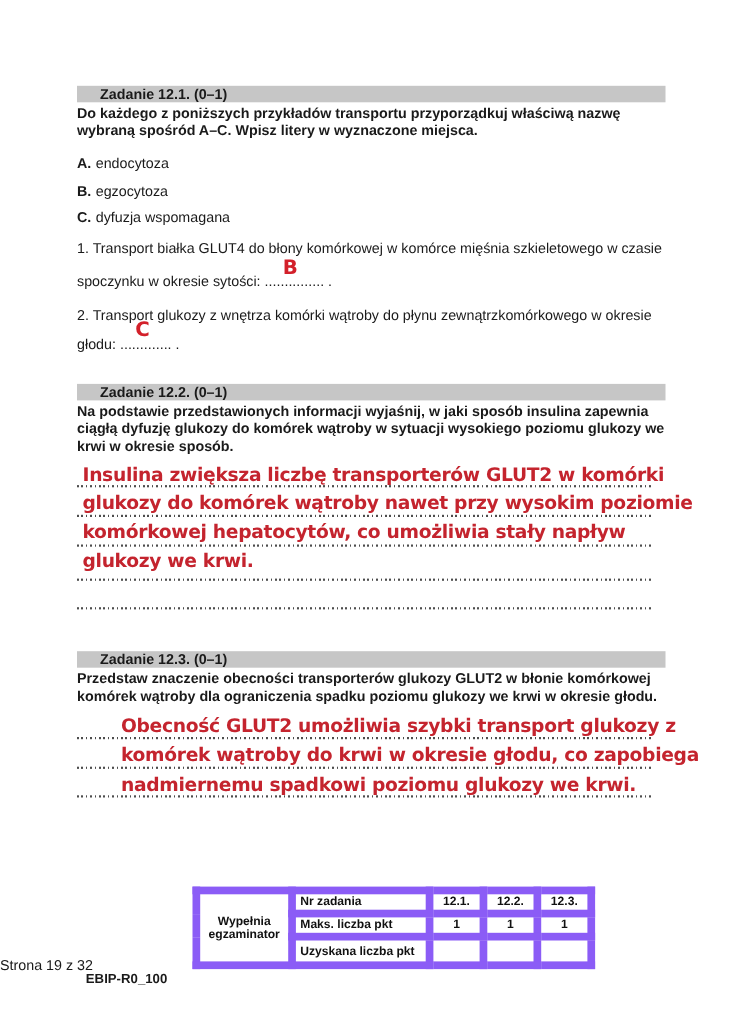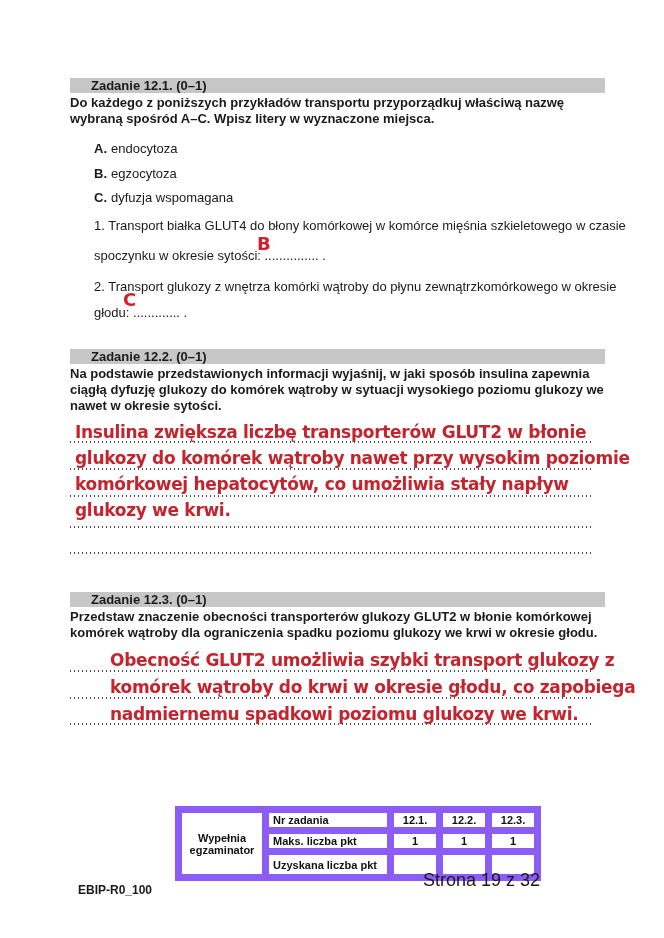--- a/index.html
+++ b/index.html
@@ -30,21 +30,20 @@
     width: 524px;
     font-size: 13px;
     font-weight: bold;
   }
   .prompt div { line-height: 16px; white-space: nowrap; }
   .body13 {
     position: absolute;
     left: 70px;
     font-size: 13px;
     white-space: nowrap;
-    margin-left: 24px;
   }
   .opt-letter { font-weight: bold; margin-right: 4px; }
   .dotline {
     position: absolute;
     left: 70px;
     width: 522px;
     height: 2px;
     background: repeating-linear-gradient(90deg, #4d4d4d 0 1.5px, transparent 1.5px 4px);
   }
   .mark {
@@ -84,22 +83,22 @@
   }
   #score-table td.t-span { width: 72px; text-align: center; }
   #score-table td.t-label { width: 110px; text-align: left; }
   #score-table td.t-val { width: 34px; text-align: center; }
   #score-table tr.r-sm td { height: 14px; }
   #score-table tr.r-lg td { height: 19px; }
   .footer-page {
     position: absolute;
     left: 0; top: 870px;
     width: 540px;
-    text-align: right;
-    font-size: 18px;
+    text-align: left;
+    font-size: 13px;
   }
   .footer-code {
     position: absolute;
     left: 78px; top: 883px;
     font-size: 12px;
     font-weight: bold;
   }
 </style>
 </head>
 <body>
@@ -129,31 +128,31 @@
 
   <div class="body13" style="top:279px">2. Transport glukozy z wnętrza komórki wątroby do płynu zewnątrzkomórkowego w okresie</div>
   <div class="body13" style="top:305px">głodu:  ............. .</div>
   <div class="mark" style="left:123px; top:291px">C</div>
 
   <div class="task-hdr" style="top:349px">Zadanie 12.2. (0–1)</div>
 
   <div class="prompt" style="top:366px">
     <div>Na podstawie przedstawionych informacji wyjaśnij, w jaki sposób insulina zapewnia</div>
     <div>ciągłą dyfuzję glukozy do komórek wątroby w sytuacji wysokiego poziomu glukozy we</div>
-    <div>nawet w okresie sytości.</div>
+    <div>krwi w okresie sposób.</div>
   </div>
 
   <div class="dotline" style="top:441px"></div>
   <div class="dotline" style="top:468px"></div>
   <div class="dotline" style="top:495px"></div>
   <div class="dotline" style="top:526px"></div>
   <div class="dotline" style="top:552px"></div>
 
   <div class="answer-red lh26" style="top:419px">
-    <div>Insulina zwiększa liczbę transporterów GLUT2 w błonie</div>
+    <div>Insulina zwiększa liczbę transporterów GLUT2 w komórki</div>
     <div>glukozy do komórek wątroby nawet przy wysokim poziomie</div>
     <div>komórkowej hepatocytów, co umożliwia stały napływ</div>
     <div>glukozy we krwi.</div>
   </div>
 
   <div class="task-hdr" style="top:592px">Zadanie 12.3. (0–1)</div>
 
   <div class="prompt" style="top:609px">
     <div>Przedstaw znaczenie obecności transporterów glukozy GLUT2 w błonie komórkowej</div>
     <div>komórek wątroby dla ograniczenia spadku poziomu glukozy we krwi w okresie głodu.</div>

